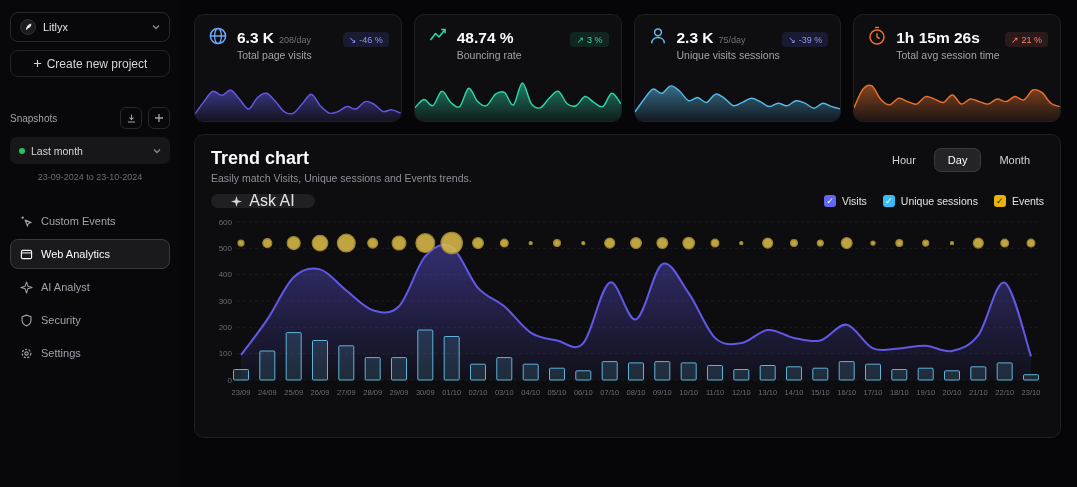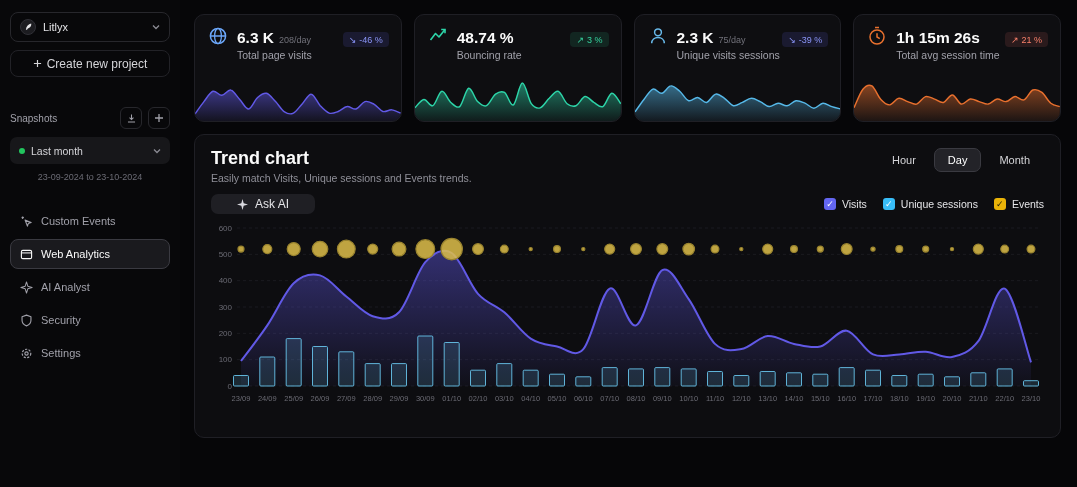--- a/index.html
+++ b/index.html
@@ -44,21 +44,21 @@
   .spark{position:absolute;left:0;right:0;bottom:0;height:50px;width:100%;display:block}
 
   .trend{margin-top:12px;height:304px;background:#0d0d10;border:1px solid #1f1f25;border-radius:10px;padding:13px 16px;position:relative}
   .trend-head{display:flex;justify-content:space-between;align-items:flex-start}
   .trend-title{font-size:18px;font-weight:bold;color:#fafafa}
   .trend-sub{font-size:10.5px;color:#8f8f98;margin-top:3px}
   .granularity{display:flex;gap:4px}
   .gran-btn{font-size:11px;padding:5px 13px;color:#d4d4d8;border-radius:7px;border:1px solid transparent;cursor:pointer;background:transparent}
   .gran-btn.selected{background:#232328;border-color:#3a3a41;color:#ffffff}
   .trend-toolbar{display:flex;align-items:center;justify-content:space-between;margin-top:10px}
-  .askai{display:flex;align-items:center;gap:7px;background:#1f1f24;border-radius:7px;width:104px;height:20px;justify-content:center;font-size:12px;color:#e4e4e7;cursor:pointer}
+  .askai{display:flex;align-items:center;gap:7px;background:#1f1f24;border-radius:7px;width:104px;height:14px;justify-content:center;font-size:16px;color:#e4e4e7;cursor:pointer}
   .legend{display:flex;align-items:center;gap:16px}
   .legend-item{display:flex;align-items:center;gap:6px;font-size:10.5px;color:#e4e4e7;cursor:pointer}
   .checkbox{width:12px;height:12px;border-radius:3px;display:flex;align-items:center;justify-content:center;font-size:9px;line-height:1;color:#fff}
   #trend-svg{display:block;margin-top:6px;width:100%;height:196px}
 </style>
 </head>
 <body>
 
 <div class="app">
 

